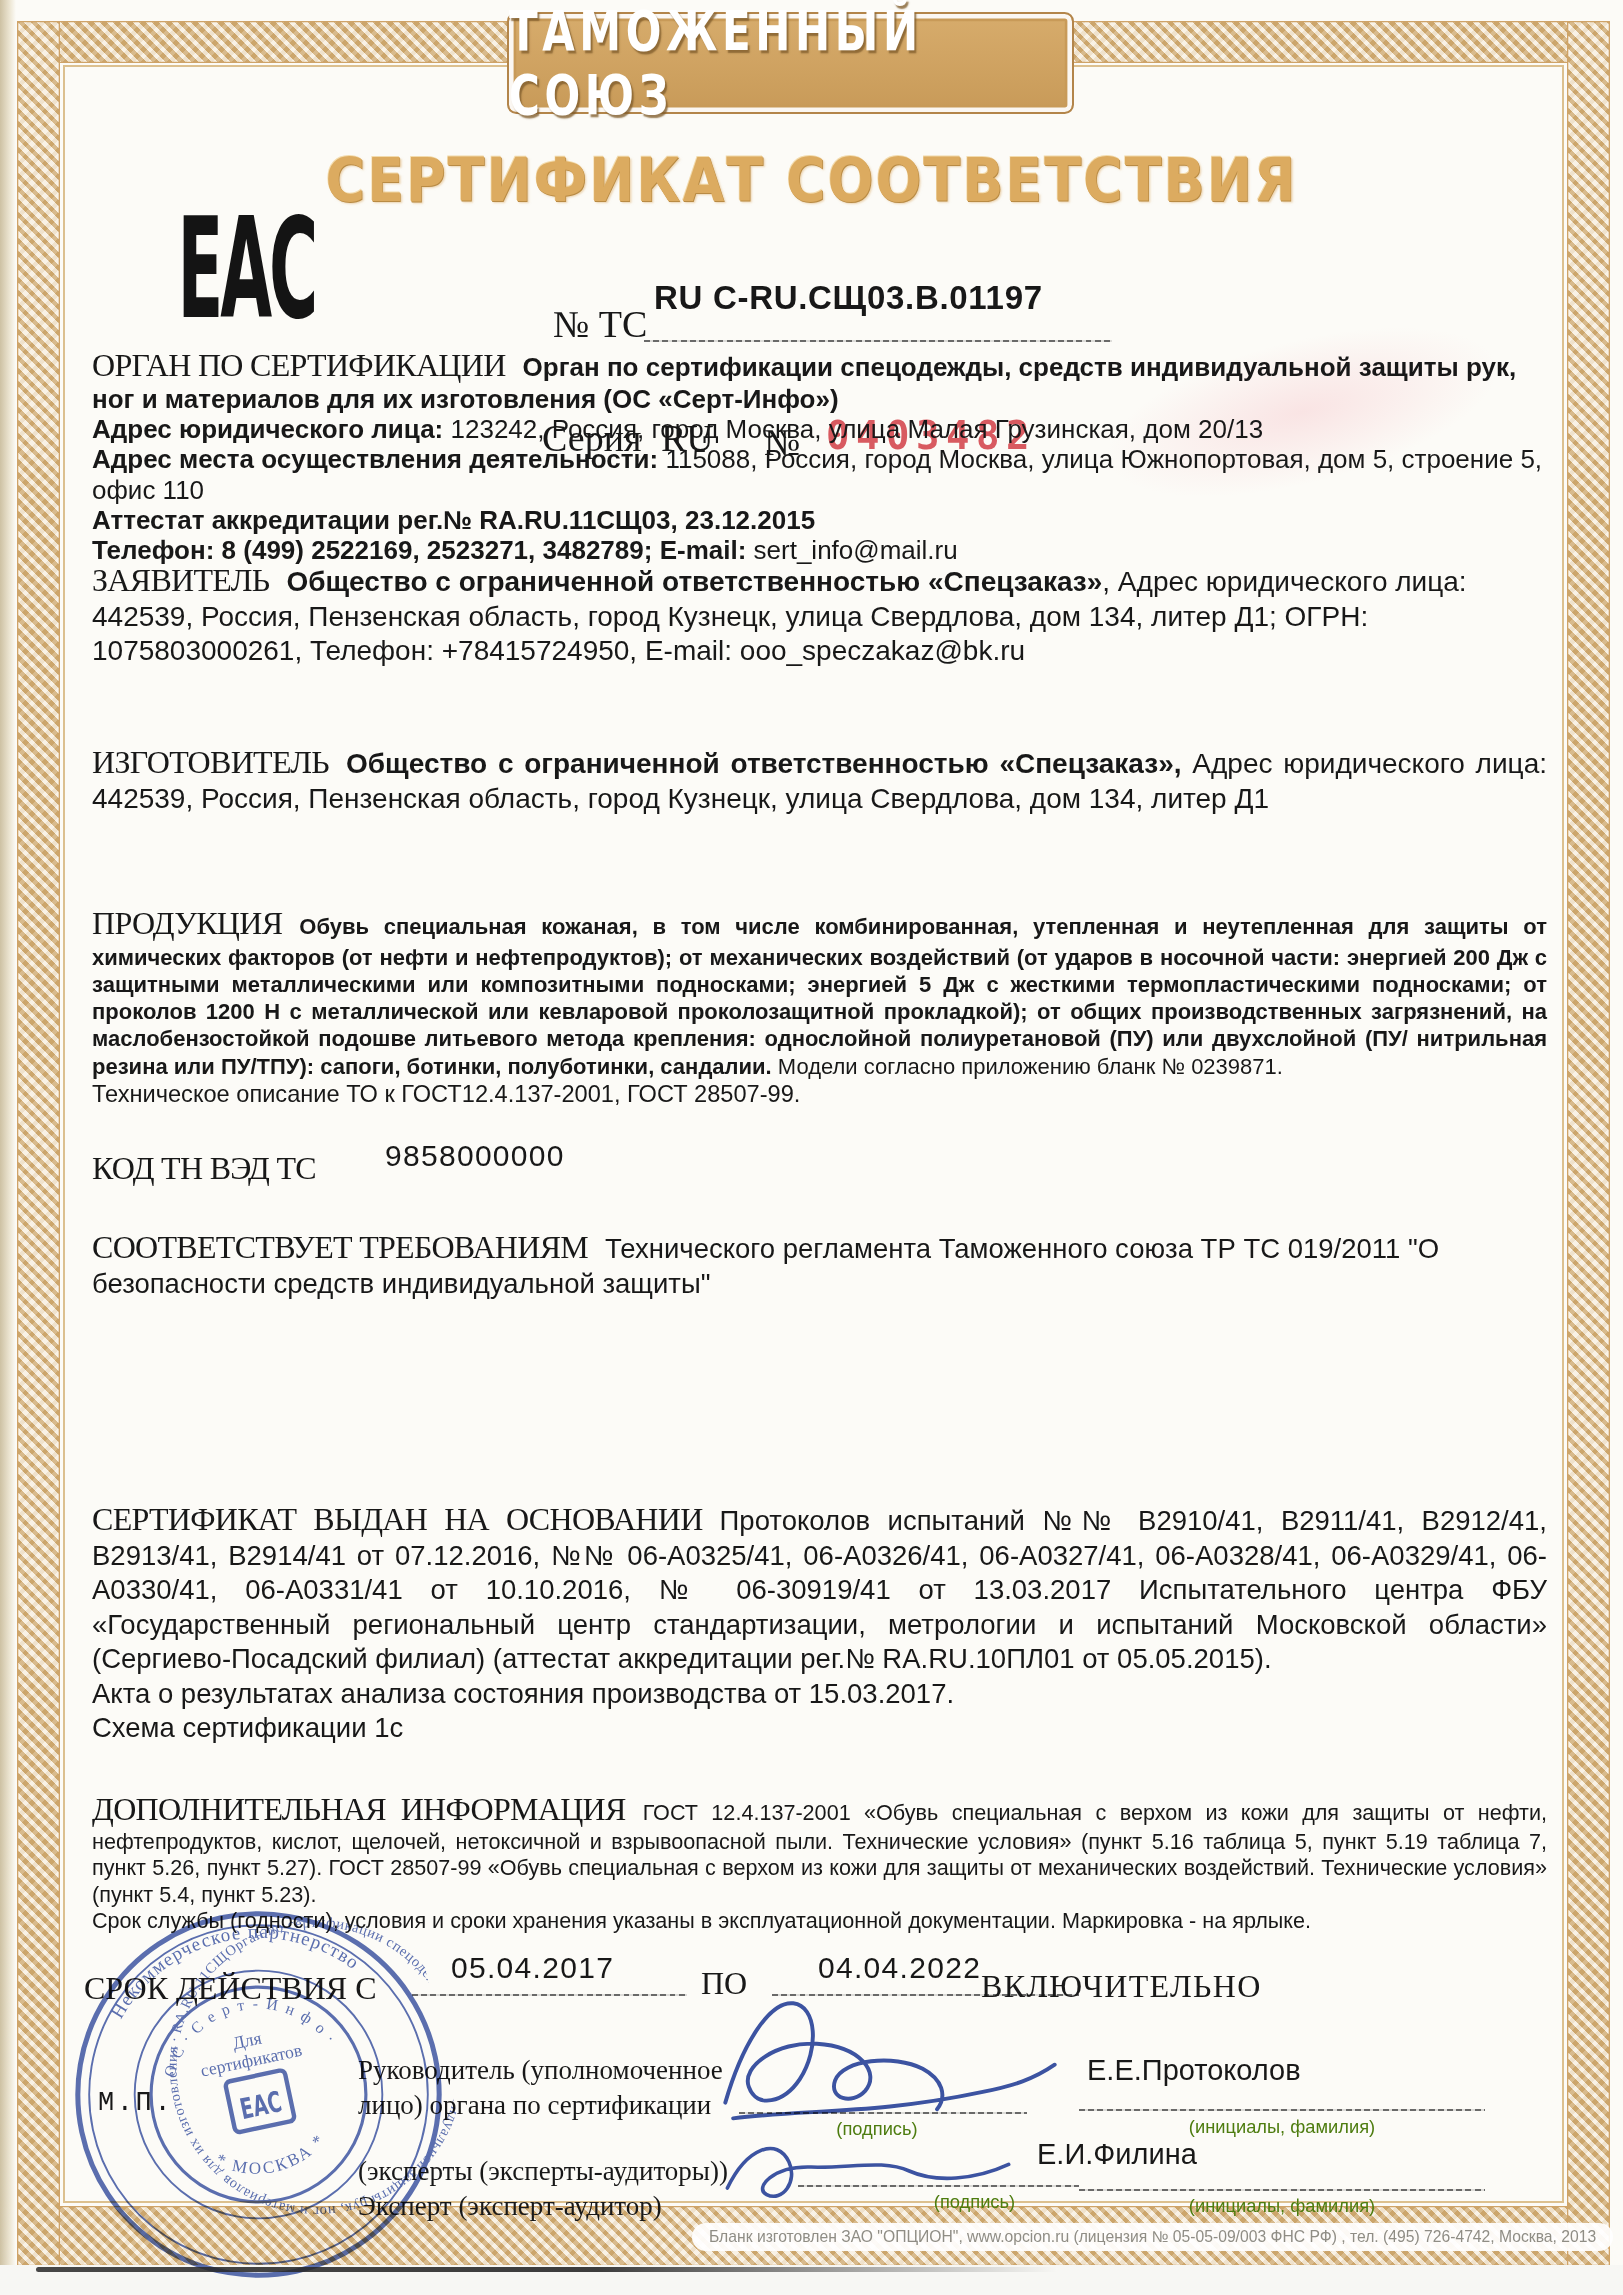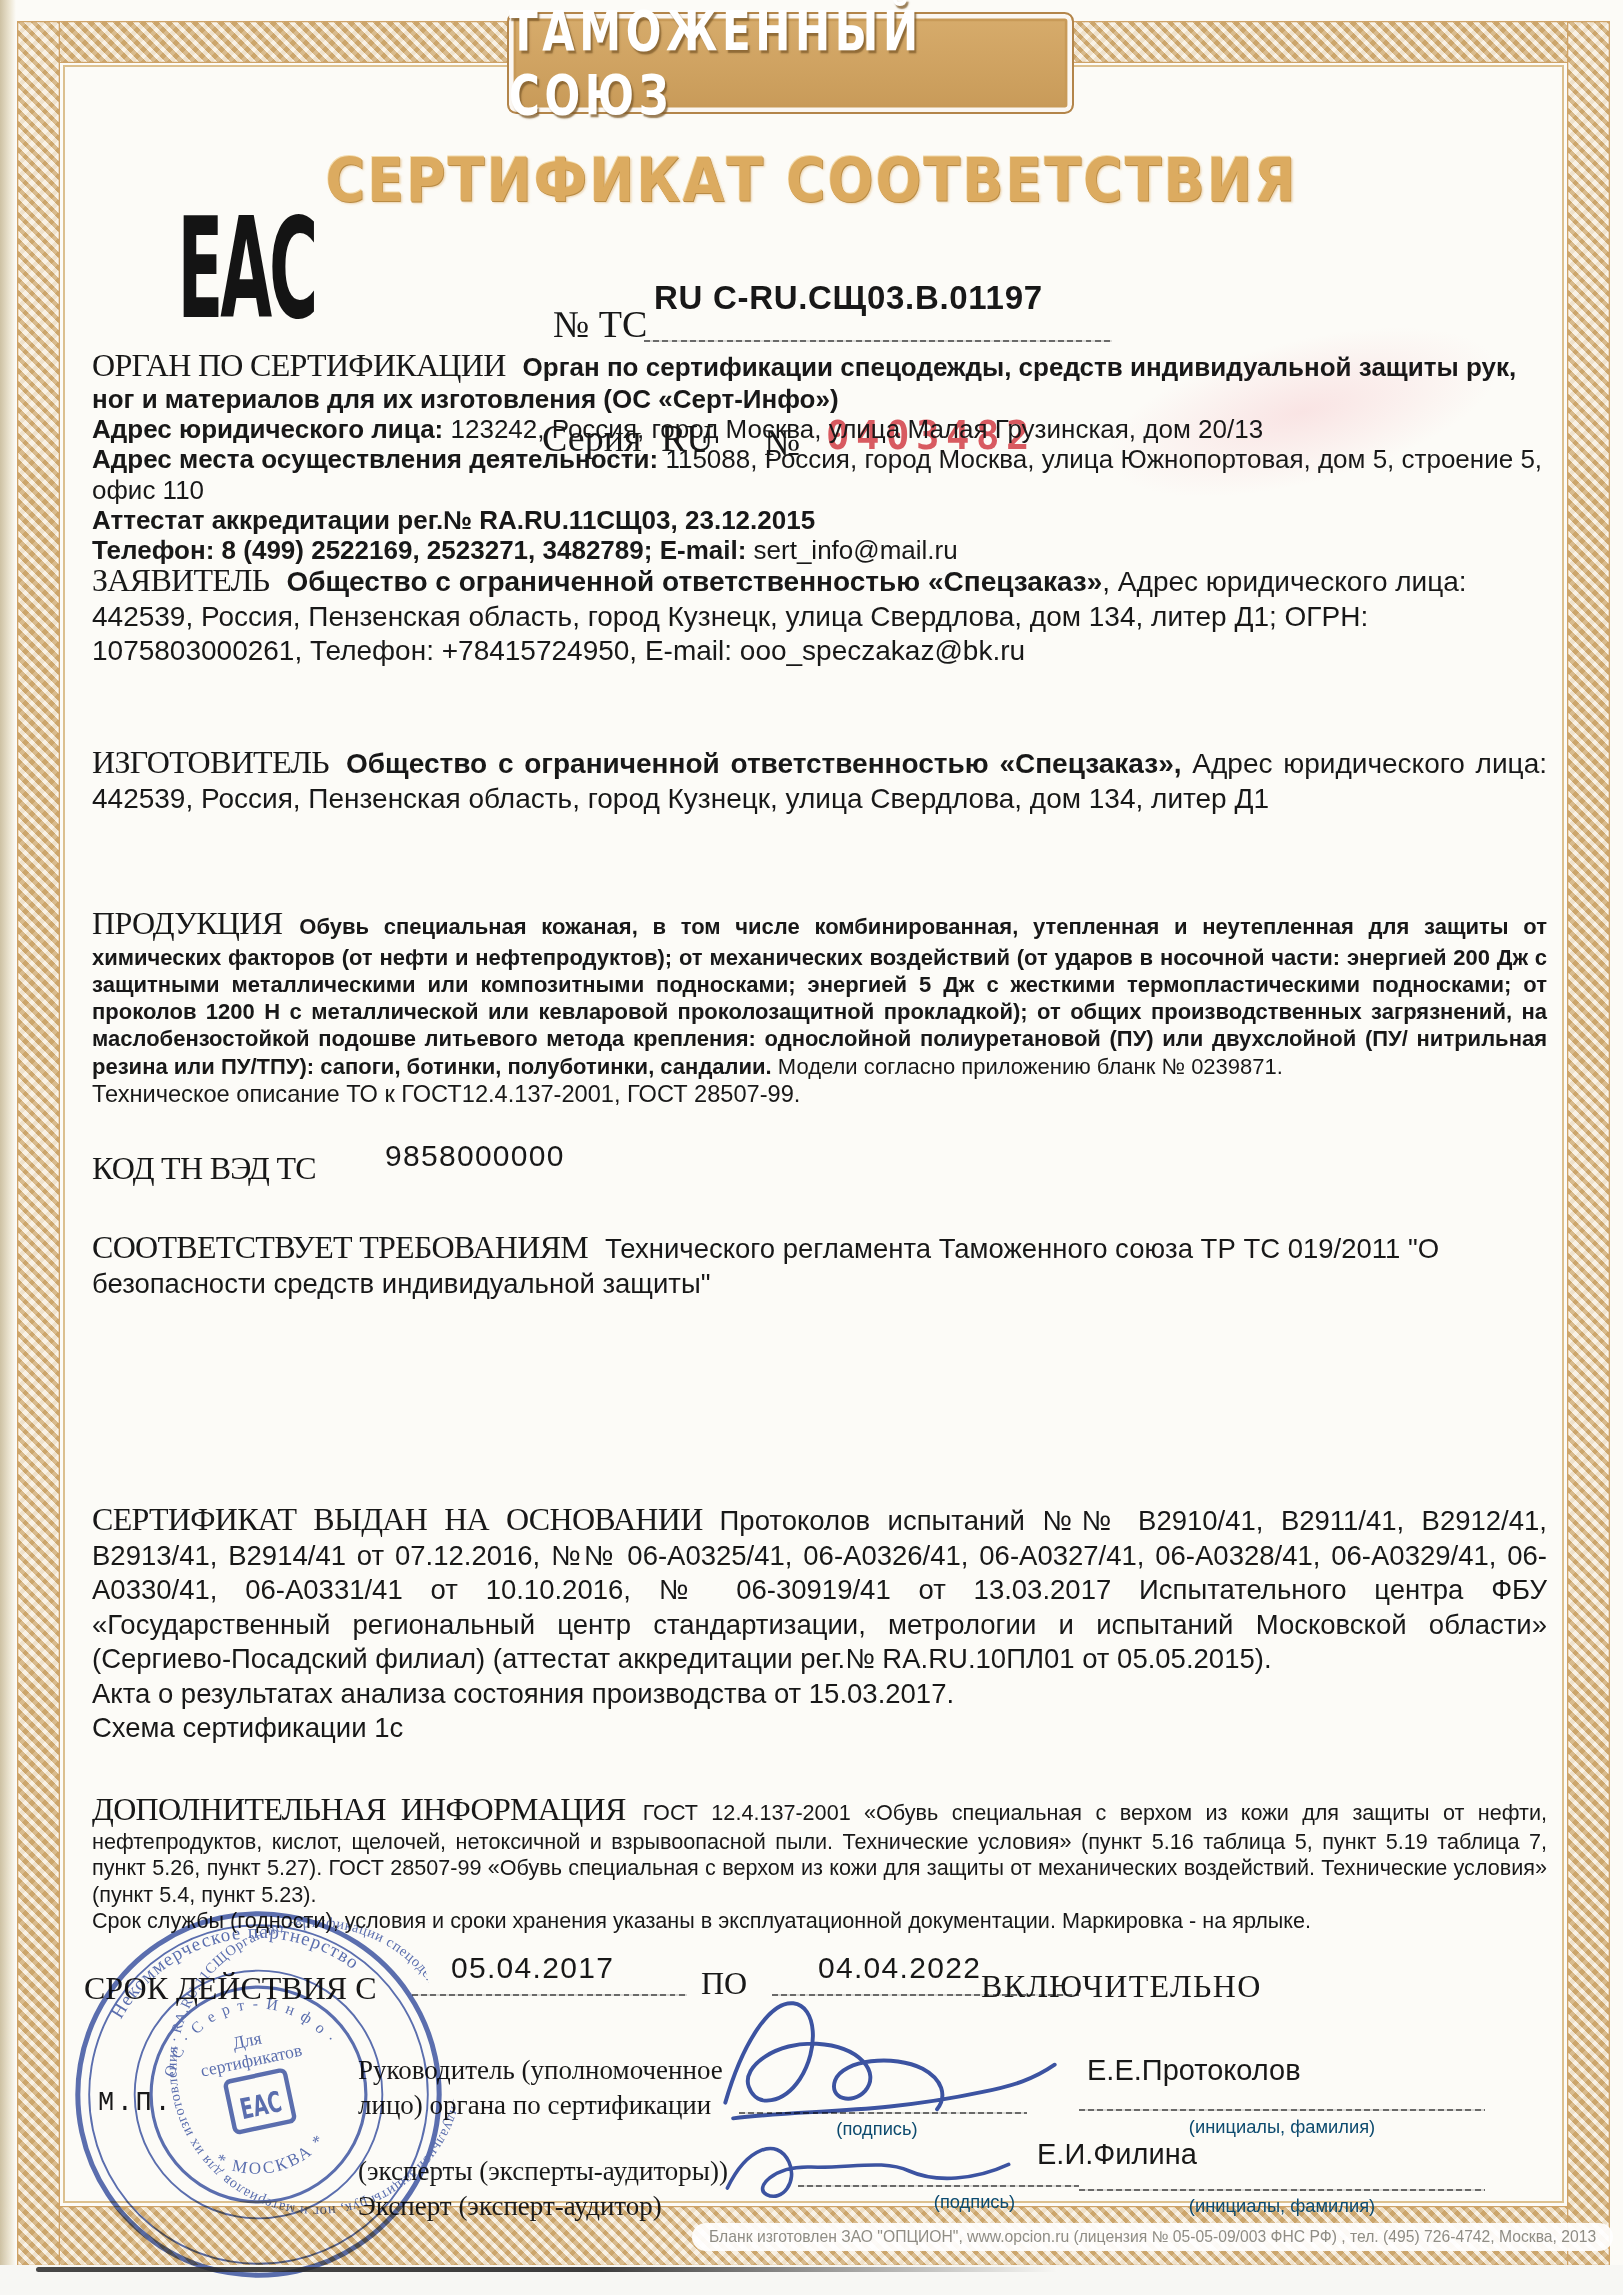--- a/index.html
+++ b/index.html
@@ -65,21 +65,21 @@
   .fs36{font-size:23.6px;line-height:1.25;}
   .fs42{font-size:27.5px;line-height:1.25;}
   .fs33{font-size:21.6px;line-height:1.22;}
   .code-row{display:flex;align-items:baseline;}
   .code-value{font-size:30px;margin-left:52px;position:relative;top:-13px;letter-spacing:1.3px;}
   
   .abs{position:absolute;z-index:2;}
   .serif49{font-family:"Liberation Serif",serif;font-size:32px;letter-spacing:0;}
   .serif41{font-family:"Liberation Serif",serif;font-size:27px;line-height:1.3;}
   .date{font-size:30px;letter-spacing:1.3px;}
-  .caption{font-size:18.3px;color:#0c4a6e;text-align:center;}
+  .caption{font-size:18.3px;color:#4d7c0f;text-align:center;}
   .name{font-size:29px;}
   .stamp{position:absolute;left:69px;top:1905px;width:379px;height:379px;z-index:5;
       transform:rotate(-12deg);opacity:.85;mix-blend-mode:multiply;}
   .sig1{position:absolute;left:707px;top:1981px;width:366px;height:157px;z-index:6;mix-blend-mode:multiply;}
   .sig2{position:absolute;left:713px;top:2125px;width:314px;height:92px;z-index:6;mix-blend-mode:multiply;}
   .mp{position:absolute;left:98px;top:2088px;font-family:Liberation Mono, monospace;font-size:27px;
       letter-spacing:2.6px;z-index:2;}
   .footer-pill{position:absolute;left:692px;top:2223px;z-index:3;background:rgba(255,255,255,.93);
       border-radius:14.4px;padding:5.2px 17px;font-size:15.7px;color:#8f8d85;white-space:nowrap;}
 </style>

